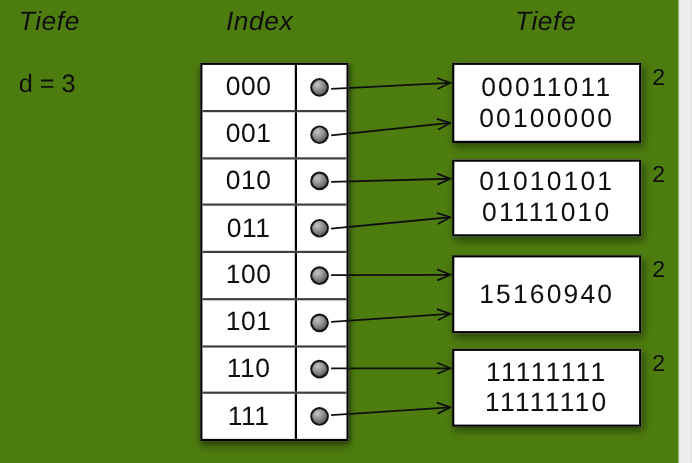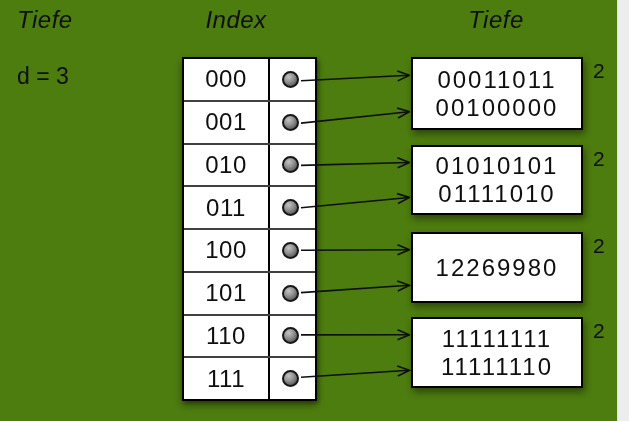--- a/index.html
+++ b/index.html
@@ -132,21 +132,21 @@
       <div class="pval">00011011</div>
       <div class="pval">00100000</div>
     </div>
     <div class="pdepth" style="top: 60px;">2</div>
     <div class="page" style="top: 145px; height: 70px;">
       <div class="pval">01010101</div>
       <div class="pval">01111010</div>
     </div>
     <div class="pdepth" style="top: 148px;">2</div>
     <div class="page" style="top: 232px; height: 71px;">
-      <div class="pval">12269980</div>
+      <div class="pval">15160940</div>
     </div>
     <div class="pdepth" style="top: 235px;">2</div>
     <div class="page" style="top: 317px; height: 71px;">
       <div class="pval">11111111</div>
       <div class="pval">11111110</div>
     </div>
     <div class="pdepth" style="top: 320px;">2</div>
   </div>
 
 </body></html>

